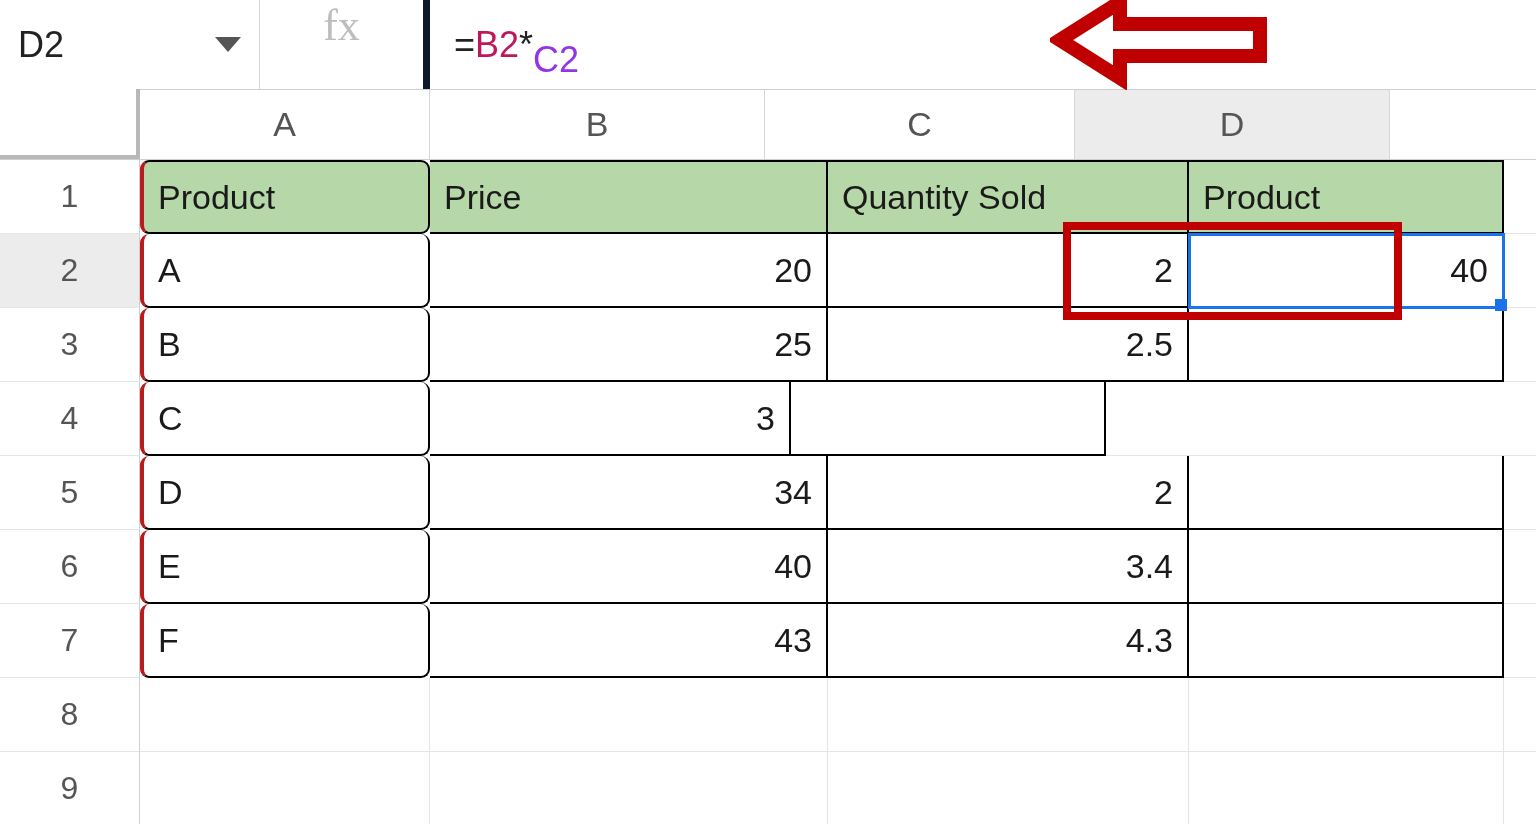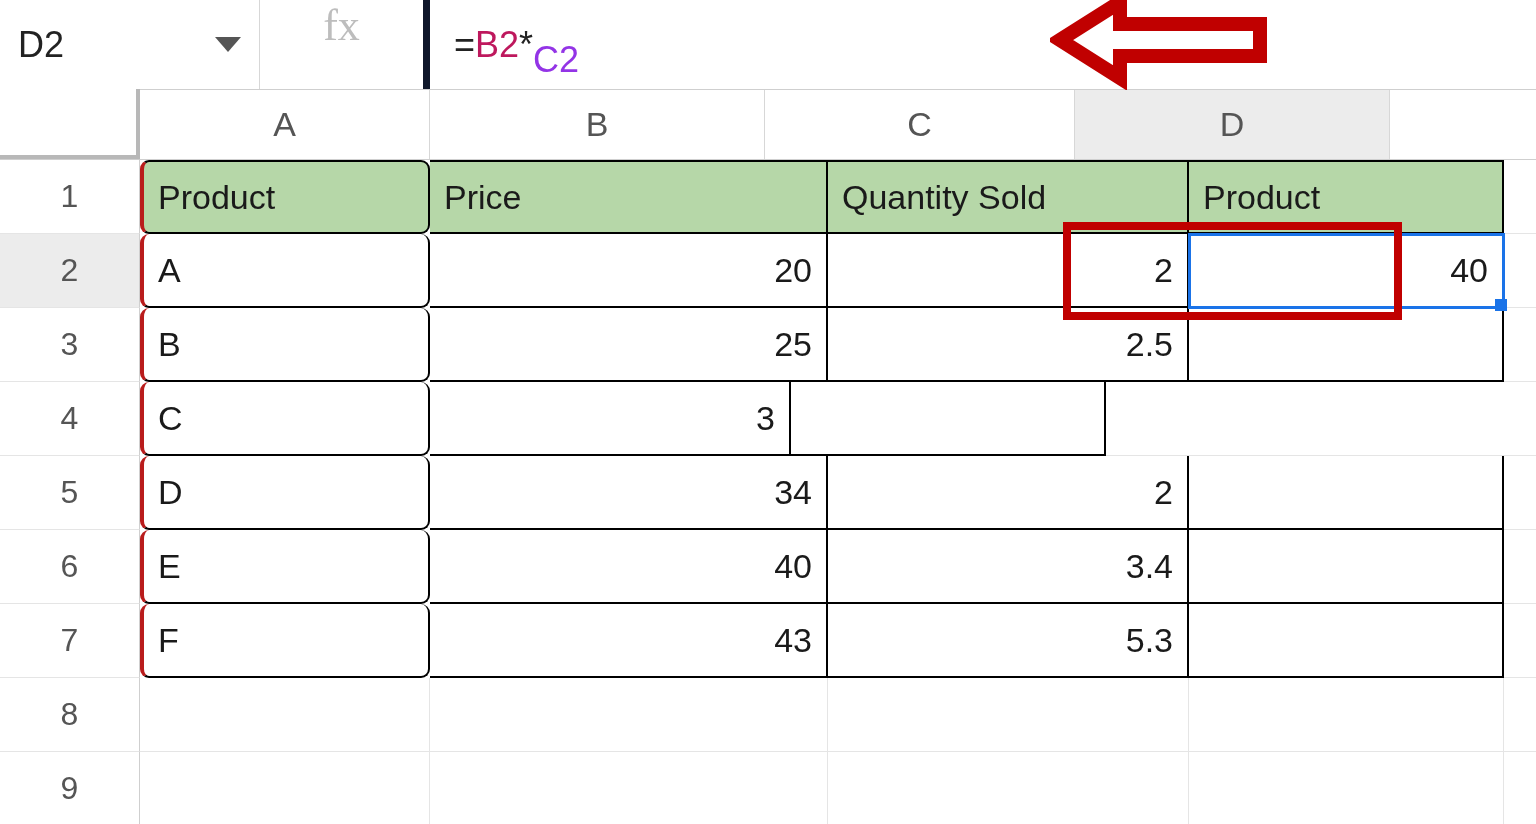--- a/index.html
+++ b/index.html
@@ -274,21 +274,21 @@
       <div class="cell colB">40</div>
       <div class="cell colC">3.4</div>
       <div class="cell colD"></div>
       <div class="cell rest"></div>
     </div>
 
     <div class="row tbl">
       <div class="row-head">7</div>
       <div class="cell colA" style="justify-content:flex-start">F</div>
       <div class="cell colB">43</div>
-      <div class="cell colC">5.3</div>
+      <div class="cell colC">4.3</div>
       <div class="cell colD"></div>
       <div class="cell rest"></div>
     </div>
 
     <div class="row">
       <div class="row-head">8</div>
       <div class="cell colA"></div>
       <div class="cell colB"></div>
       <div class="cell colC"></div>
       <div class="cell colD"></div>

